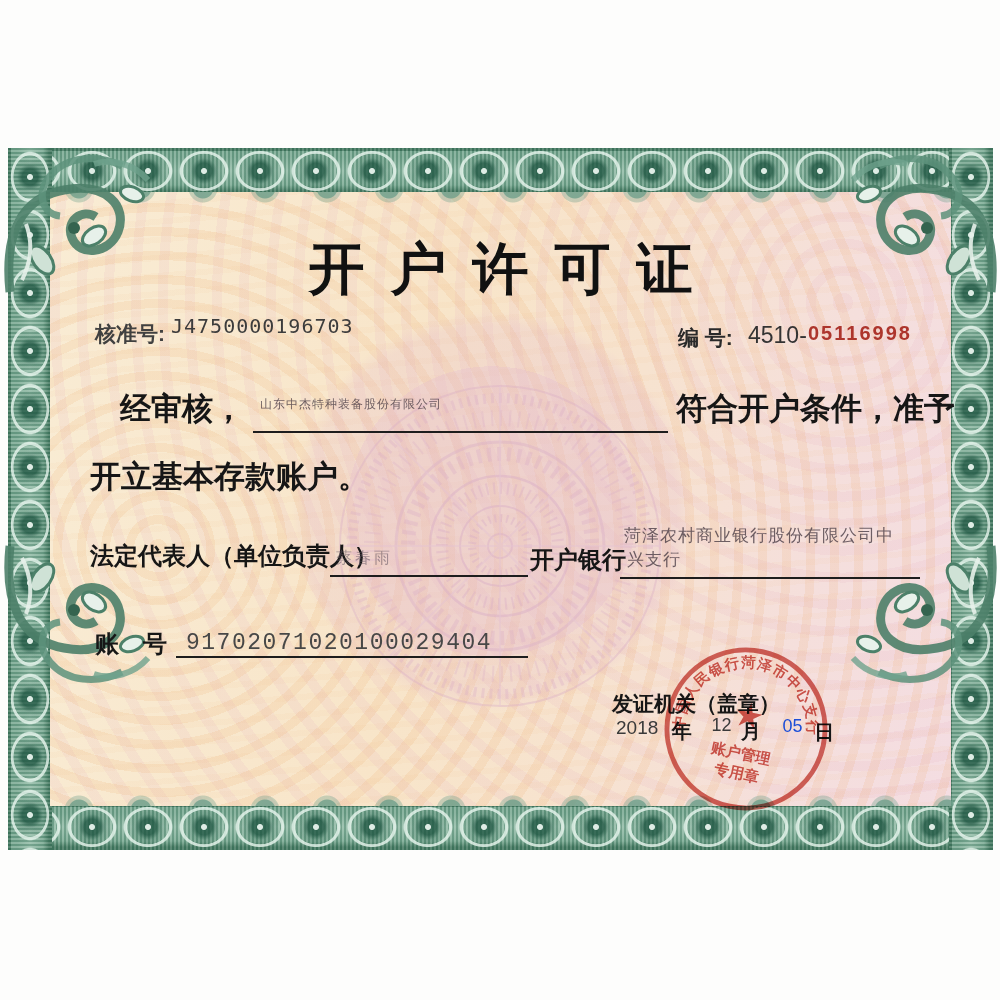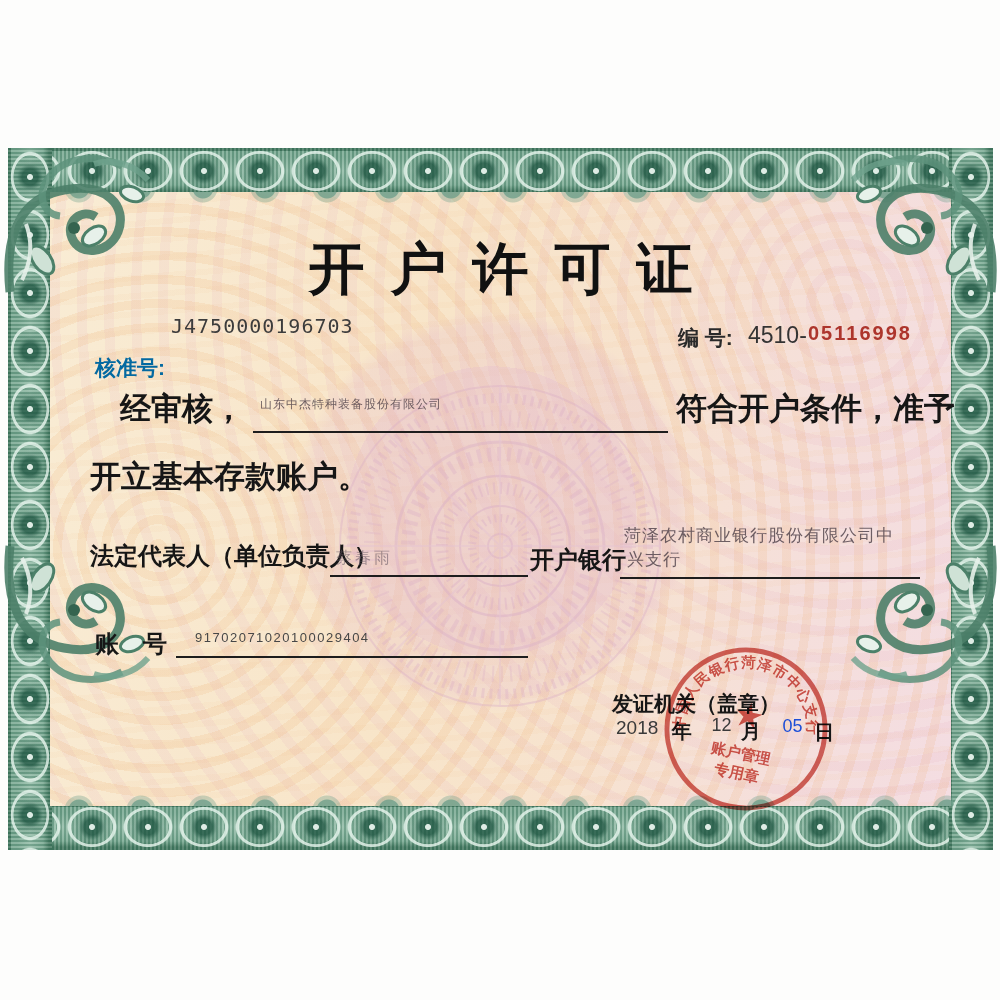--- a/index.html
+++ b/index.html
@@ -132,21 +132,21 @@
       </svg>
     <svg class="corner corner-bl">
         <use href="#flourish"></use>
       </svg>
     <svg class="corner corner-br">
         <use href="#flourish"></use>
       </svg>
 
     <div class="t title">开户许可证</div>
 
-    <div class="t lbl" style="left:87px;top:172px;font-size:21px;color:#0369a1;margin-top:34px;">核准号:</div>
+    <div class="t lbl" style="left:87px;top:172px;font-size:21px;color:#404040;">核准号:</div>
     <div class="t mono" style="left:163px;top:166px;font-size:20px;color:#3c3c3c;letter-spacing:1px;">J4750000196703</div>
 
     <div class="t lbl" style="left:670px;top:176px;font-size:21px;color:#2a2a2a;">编 号:</div>
     <div class="t" style="left:740px;top:174px;font-size:23px;color:#333;">4510-</div>
     <div class="t red" style="left:800px;top:174px;font-size:20px;letter-spacing:2px;">05116998</div>
 
     <div class="t lbl" style="left:112px;top:240px;font-size:31px;">经审核，</div>
     <div class="t faint" style="left:252px;top:248px;font-size:12px;letter-spacing:1px;">山东中杰特种装备股份有限公司</div>
     <div class="rule" style="left:245px;top:283px;width:415px;"></div>
     <div class="t lbl" style="left:668px;top:240px;font-size:31px;">符合开户条件，准予</div>
@@ -156,21 +156,21 @@
     <div class="t lbl" style="left:82px;top:392px;font-size:24px;">法定代表人（单位负责人）</div>
     <div class="t vfaint" style="left:328px;top:400px;font-size:16px;letter-spacing:3px;">蔡春雨</div>
     <div class="rule" style="left:322px;top:427px;width:198px;"></div>
 
     <div class="t lbl" style="left:522px;top:396px;font-size:24px;">开户银行</div>
     <div class="t faint" style="left:616px;top:376px;font-size:17px;letter-spacing:1px;">菏泽农村商业银行股份有限公司中</div>
     <div class="t faint" style="left:619px;top:400px;font-size:17px;letter-spacing:1px;">兴支行</div>
     <div class="rule" style="left:612px;top:429px;width:300px;"></div>
 
     <div class="t lbl" style="left:87px;top:480px;font-size:24px;">账　号</div>
-    <div class="t" style="left:178px;top:482px;font-size:13px;color:#474747;letter-spacing:1.5px;font-family:Liberation Sans, sans-serif;margin-left:9px;">91702071020100029404</div>
+    <div class="t" style="left:178px;top:482px;font-size:23px;color:#474747;letter-spacing:1.5px;font-family:Liberation Mono, monospace;">91702071020100029404</div>
     <div class="rule" style="left:168px;top:508px;width:352px;"></div>
 
     <div class="t lbl" style="left:604px;top:542px;font-size:21px;">发证机关（盖章）</div>
     <div class="t datebits" style="left:608px;top:566px;font-size:20px;">
       <span style="font-size:19px;color:#3a3a3a;">2018</span>
       <span class="lbl" style="margin-left:8px;position:relative;top:4px;">年</span>
       <span style="font-size:18px;color:#3a3a3a;margin-left:14px;position:relative;top:-3px;">12</span>
       <span class="lbl" style="margin-left:4px;position:relative;top:4px;">月</span>
       <span style="font-size:18px;color:#1d4ed8;margin-left:16px;position:relative;top:-2px;">05</span>
       <span class="lbl" style="margin-left:6px;position:relative;top:5px;">日</span>

